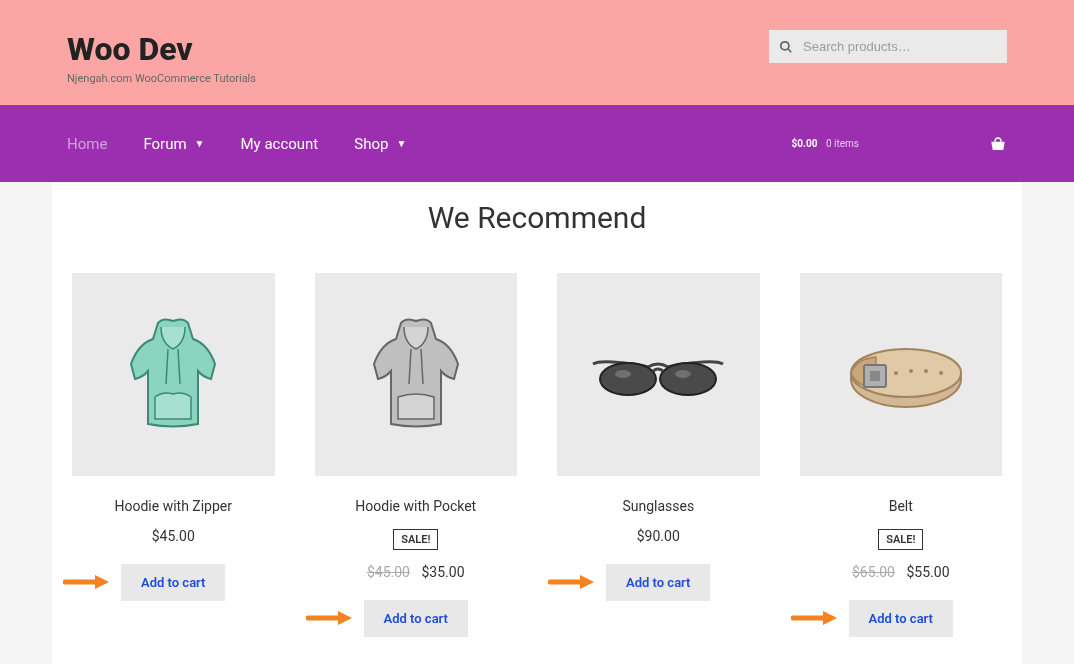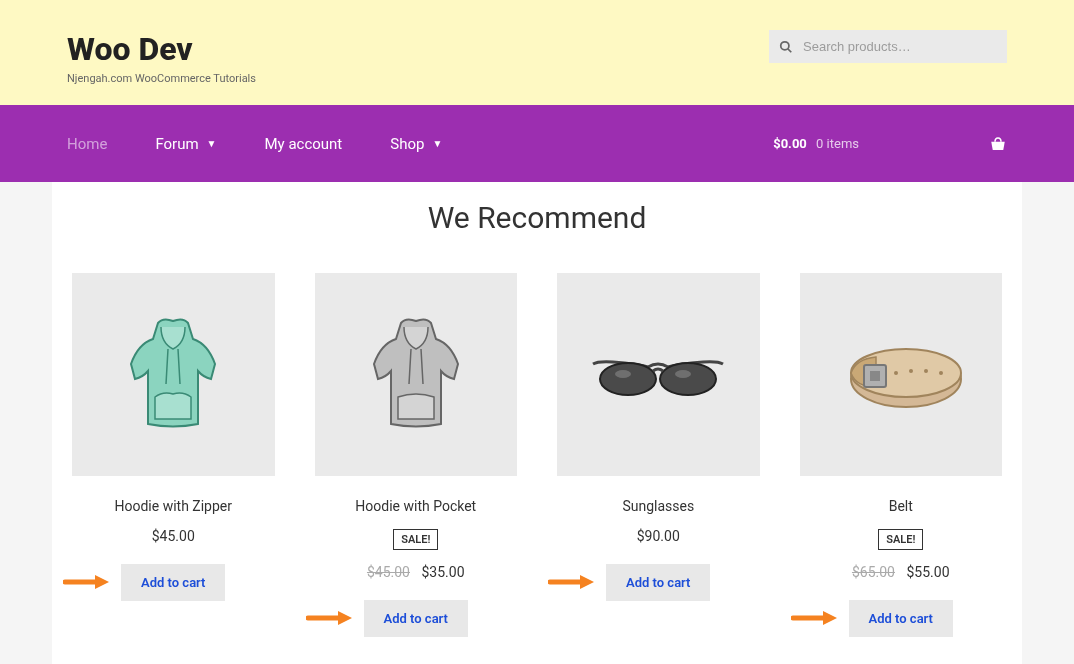--- a/index.html
+++ b/index.html
@@ -1,33 +1,33 @@
 <!DOCTYPE html>
 <html><head>
   <meta charset="utf-8">
   <style>
     * { box-sizing: border-box; margin: 0; padding: 0; }
     body { font-family: -apple-system, BlinkMacSystemFont, "Segoe UI", Roboto, sans-serif; background: #f5f5f5; color: #333; }
-    .header { background: #fef9c3; padding: 30px 0 20px; }
+    .header { background: #fca5a5; padding: 30px 0 20px; }
     .container { max-width: 970px; margin: 0 auto; padding: 0 15px; }
     .header-row { display: flex; justify-content: space-between; align-items: flex-start; }
     .site-title { font-size: 32px; font-weight: 800; color: #222; margin-bottom: 4px; }
     .tagline { font-size: 11px; color: #666; text-align: center; }
     .search-box { position: relative; width: 238px; }
     .search-box input { width: 100%; padding: 9px 10px 9px 34px; border: none; background: #eaeaea; font-size: 13px; color: #888; }
     .search-box input::placeholder { color: #9c9c9c; }
     .search-icon { position: absolute; left: 10px; top: 50%; transform: translateY(-50%); color: #666; }
     .navbar { background: #9c2eb0; color: #fff; }
     .nav-row { display: flex; justify-content: space-between; align-items: center; height: 77px; }
-    .nav-menu { display: flex; list-style: none; gap: 48px; align-items: center; }
+    .nav-menu { display: flex; list-style: none; gap: 36px; align-items: center; }
     .nav-item { font-size: 15px; display: flex; align-items: center; gap: 8px; cursor: pointer; }
     .nav-item.current { color: rgba(255,255,255,0.55); }
     .chevron { font-size: 10px; }
     .cart-area { display: flex; align-items: center; gap: 130px; }
-    .cart-text { font-size: 13px; }
+    .cart-text { font-size: 10px; }
     .cart-price { font-weight: 700; }
     .cart-items { color: rgba(255,255,255,0.75); margin-left: 6px; }
     .basket-icon { color: #fff; }
     .content { background: #fff; padding: 18px 0 60px; max-width: 970px; margin: 0 auto; }
     .section-title { text-align: center; font-size: 30px; font-weight: 400; color: #333; margin-bottom: 38px; }
     .products { display: grid; grid-template-columns: repeat(4, 1fr); gap: 40px; padding: 0 20px; }
     .product { text-align: center; position: relative; }
     .product-image { background: #eaeaea; aspect-ratio: 1; display: flex; align-items: center; justify-content: center; margin-bottom: 22px; }
     .product-title { font-size: 14px; color: #333; margin-bottom: 14px; }
     .sale-badge { display: inline-block; border: 1px solid #333; padding: 3px 7px; font-size: 11px; font-weight: 600; margin-bottom: 14px; }

